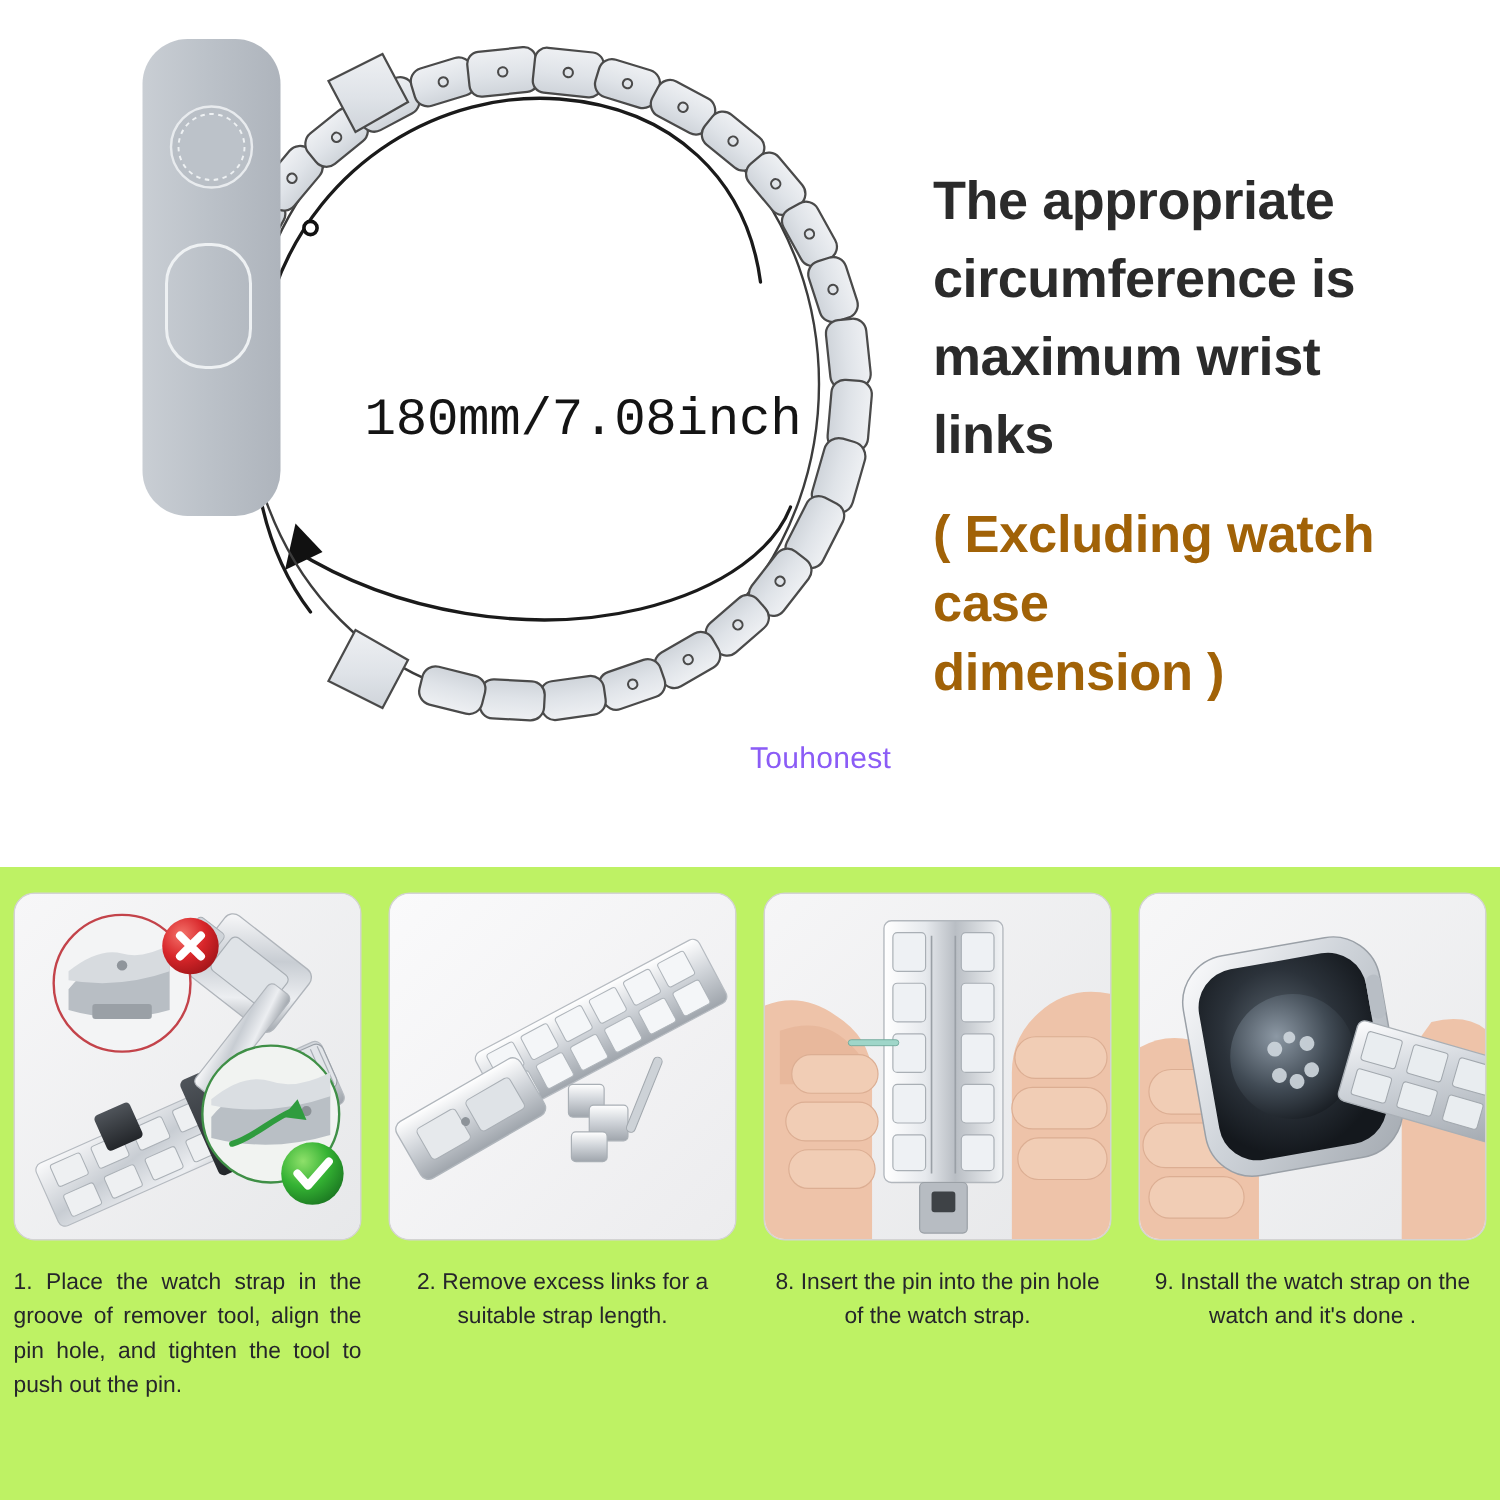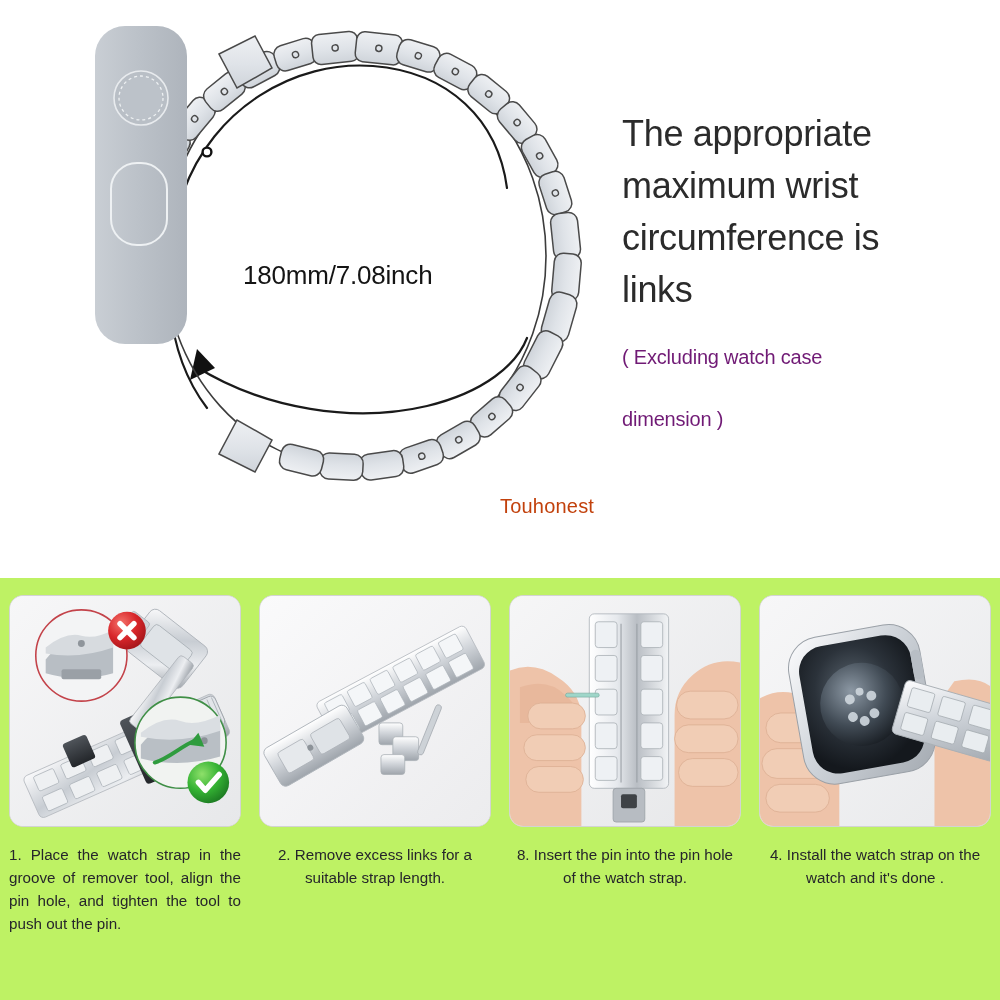--- a/index.html
+++ b/index.html
@@ -43,56 +43,56 @@
   .diagram-wrap svg {
     display: block;
     width: 530px;
     height: 540px;
   }
 
   .size-label {
     position: absolute;
     left: 188px;
     top: 252px;
-    font-size: 26px;
+    font-size: 35px;
     letter-spacing: -0.2px;
     color: #141414;
-    font-family: Liberation Sans, sans-serif;
+    font-family: Liberation Mono, monospace;
     white-space: nowrap;
   }
 
   .brand-label {
     position: absolute;
     left: 445px;
     top: 487px;
     font-size: 20px;
-    color: #c2410c;
+    color: #8b5cf6;
     letter-spacing: 0.2px;
     white-space: nowrap;
   }
 
   .headline-block {
     position: absolute;
     left: 622px;
     top: 108px;
     width: 350px;
   }
   .headline {
     font-size: 36px;
     line-height: 52px;
     color: #2b2b2b;
-    font-weight: 400;
+    font-weight: 700;
     letter-spacing: -0.3px;
   }
   .subline {
     margin-top: 18px;
-    font-size: 20px;
+    font-size: 35px;
     line-height: 46px;
-    color: #701a75;
-    font-weight: 400;
+    color: #a16207;
+    font-weight: 700;
     letter-spacing: -0.2px;
   }
 
   
   .bottom-section {
     position: absolute;
     left: 0;
     top: 578px;
     width: 1000px;
     height: 442px;
@@ -294,25 +294,25 @@
           <rect x="56" y="155" width="56" height="82" rx="26" fill="none" stroke="#eef1f3" stroke-width="2"></rect>
         </g>
       </svg>
 
       <div class="size-label">180mm/7.08inch</div>
       <div class="brand-label">Touhonest</div>
     </div>
 
     <div class="headline-block">
       <div class="headline">The appropriate</div>
+      <div class="headline">circumference is</div>
       <div class="headline">maximum wrist</div>
-      <div class="headline">circumference is</div>
       <div class="headline">links</div>
       <div class="subline">( Excluding watch case</div>
-      <div class="subline" style="margin-top:16px">dimension )</div>
+      <div class="subline" style="margin-top:0">dimension )</div>
     </div>
   </div>
 
   <div class="bottom-section">
     <div class="steps-row">
 
       <div class="step">
         <div class="photo">
           <svg viewBox="0 0 232 232" xmlns="http://www.w3.org/2000/svg">
             <defs>
@@ -597,18 +597,18 @@
                 <rect x="136" y="102" width="24" height="20" rx="2"></rect>
                 <rect x="168" y="102" width="24" height="20" rx="2"></rect>
                 <rect x="200" y="102" width="24" height="20" rx="2"></rect>
                 <rect x="136" y="128" width="24" height="18" rx="2"></rect>
                 <rect x="168" y="128" width="24" height="18" rx="2"></rect>
                 <rect x="200" y="128" width="24" height="18" rx="2"></rect>
               </g>
             </g>
           </svg>
         </div>
-        <div class="caption loose">4. Install the watch strap on the watch and it's done .</div>
+        <div class="caption loose">9. Install the watch strap on the watch and it's done .</div>
       </div>
 
     </div>
   </div>
 </div>
 
 </body></html>

